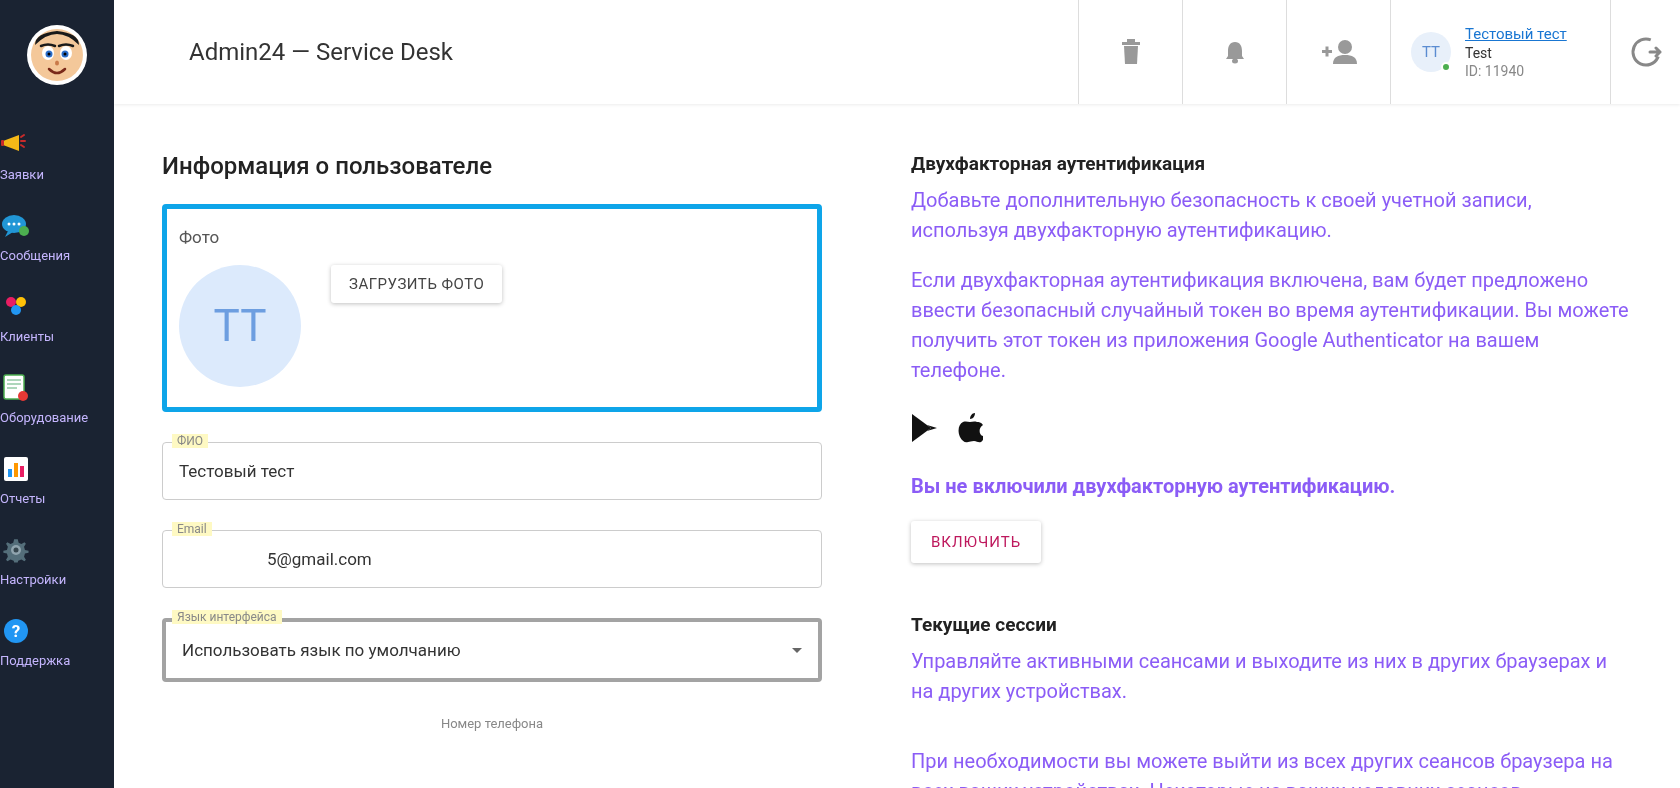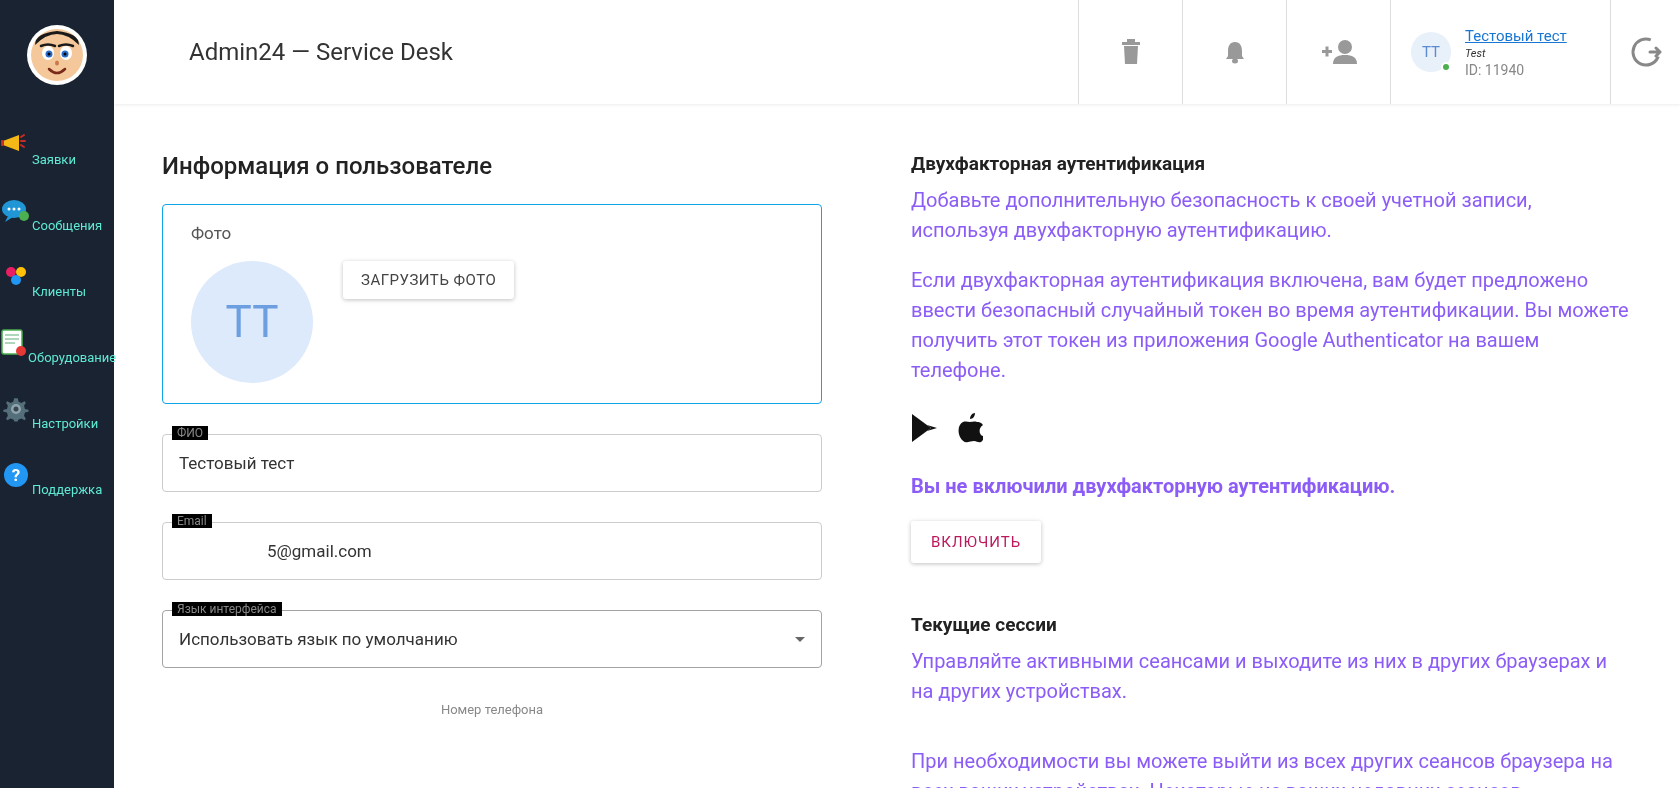--- a/index.html
+++ b/index.html
@@ -30,25 +30,25 @@
       border-radius: 50%;
       background: #fff;
       display: flex;
       align-items: center;
       justify-content: center;
       overflow: hidden;
     }
     .sidebar-item {
       width: 100%;
       display: flex;
-      flex-direction: row;
-      align-items: flex-end;
+      flex-direction: column;
+      align-items: flex-start;
       padding: 14px 0;
       cursor: pointer;
-      color: #5eead4;
+      color: #c4b5fd;
       font-size: 13px;
     }
     .sidebar-icon {
       width: 32px;
       height: 32px;
       display: flex;
       align-items: center;
       justify-content: center;
       margin-bottom: 6px;
       font-size: 24px;
@@ -125,23 +125,22 @@
       flex-direction: column;
       gap: 2px;
     }
     .topbar-user-name {
       color: #1976d2;
       text-decoration: underline;
       font-size: 15px;
       cursor: pointer;
     }
     .topbar-user-company {
-      font-size: 11px;
+      font-size: 14px;
       color: #333;
-      font-style: italic;
     }
     .topbar-user-id {
       font-size: 14px;
       color: #888;
     }
     .topbar-logout {
       width: 70px;
       border-left: 1px solid #ddd;
       display: flex;
       align-items: center;
@@ -166,23 +165,23 @@
     .col-right {
       flex: 1;
     }
     .section-title {
       font-size: 24px;
       font-weight: 500;
       color: #222;
       margin-bottom: 24px;
     }
     .photo-card {
-      border: 1px solid #0ea5e9;
+      border: 5px solid #0ea5e9;
       border-radius: 4px;
-      padding: 18px 28px 20px;
+      padding: 18px 12px 20px;
       margin-bottom: 30px;
     }
     .photo-label {
       font-size: 17px;
       color: #555;
       margin-bottom: 18px;
     }
     .photo-row {
       display: flex;
       align-items: flex-start;
@@ -212,37 +211,37 @@
       border-radius: 3px;
     }
     .field-wrap {
       position: relative;
       margin-bottom: 30px;
     }
     .field-label {
       position: absolute;
       top: -8px;
       left: 10px;
-      background: #000000;
+      background: #fef9c3;
       padding: 0 5px;
       font-size: 12px;
       color: #888;
     }
     .field-input {
       width: 100%;
       border: 1px solid #ccc;
       border-radius: 4px;
       padding: 18px 16px;
       font-size: 17px;
       color: #333;
       outline: none;
     }
     .field-select {
       width: 100%;
-      border: 1px solid #a3a3a3;
+      border: 4px solid #a3a3a3;
       border-radius: 4px;
       padding: 18px 16px;
       font-size: 17px;
       color: #333;
       display: flex;
       align-items: center;
       justify-content: space-between;
       cursor: pointer;
       background: #fff;
     }
@@ -365,20 +364,31 @@
         <rect x="2" y="2" width="20" height="24" rx="2" fill="#fff" stroke="#4caf50" stroke-width="1.5"></rect>
         <rect x="5" y="6" width="14" height="2" fill="#aed6bb"></rect>
         <rect x="5" y="10" width="14" height="2" fill="#aed6bb"></rect>
         <rect x="5" y="14" width="10" height="2" fill="#aed6bb"></rect>
         <circle cx="21" cy="23" r="5" fill="#e53935"></circle>
       </svg>
     </div>
     <span class="sidebar-label">Оборудование</span>
   </div>
 
+  <div class="sidebar-item">
+    <div class="sidebar-icon">
+      <svg width="28" height="28" viewBox="0 0 28 28">
+        <rect x="2" y="2" width="24" height="24" rx="2" fill="#fff"></rect>
+        <rect x="6" y="14" width="4" height="8" fill="#2196f3"></rect>
+        <rect x="12" y="8" width="4" height="14" fill="#ff9800"></rect>
+        <rect x="18" y="11" width="4" height="11" fill="#e91e63"></rect>
+      </svg>
+    </div>
+    <span class="sidebar-label">Отчеты</span>
+  </div>
 
   <div class="sidebar-item">
     <div class="sidebar-icon">
       <svg width="28" height="28" viewBox="0 0 28 28">
         <path d="M14 2 L16 2 L17 6 L20 7.5 L23.5 5.5 L25 7 L23 10.5 L24 14 L28 15 L28 17 L24 18 L23 21.5 L25 25 L23.5 26.5 L20 24.5 L16.5 26 L16 28 L12 28 L11.5 26 L8 24.5 L4.5 26.5 L3 25 L5 21.5 L4 18 L0 17 L0 15 L4 14 L5 10.5 L3 7 L4.5 5.5 L8 7.5 L11 6 L12 2 Z" fill="#546e7a" transform="scale(0.9) translate(1.5 1.5)"></path>
         <circle cx="14" cy="14" r="5" fill="#90a4ae"></circle>
         <circle cx="14" cy="14" r="2.5" fill="#37474f"></circle>
       </svg>
     </div>
     <span class="sidebar-label">Настройки</span>

